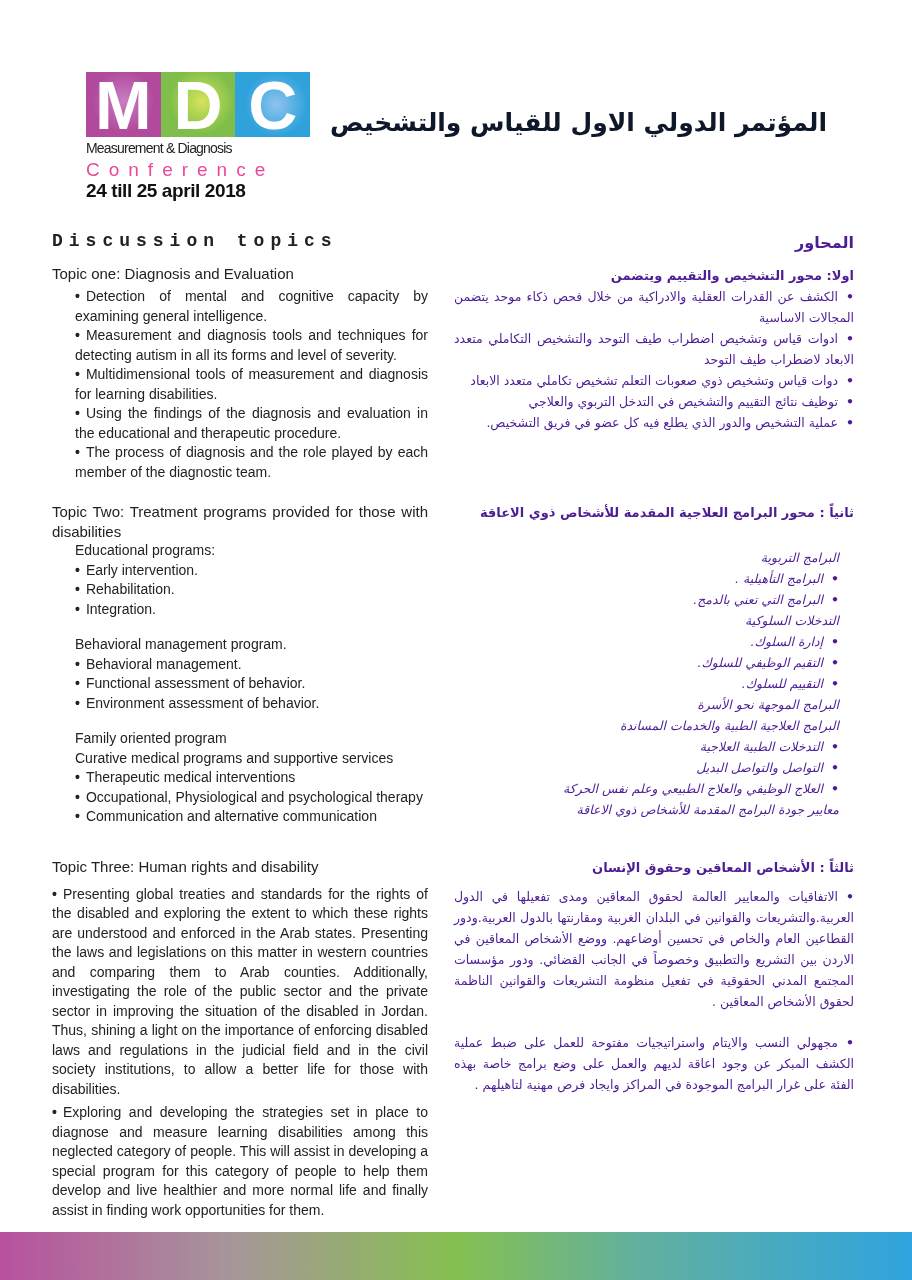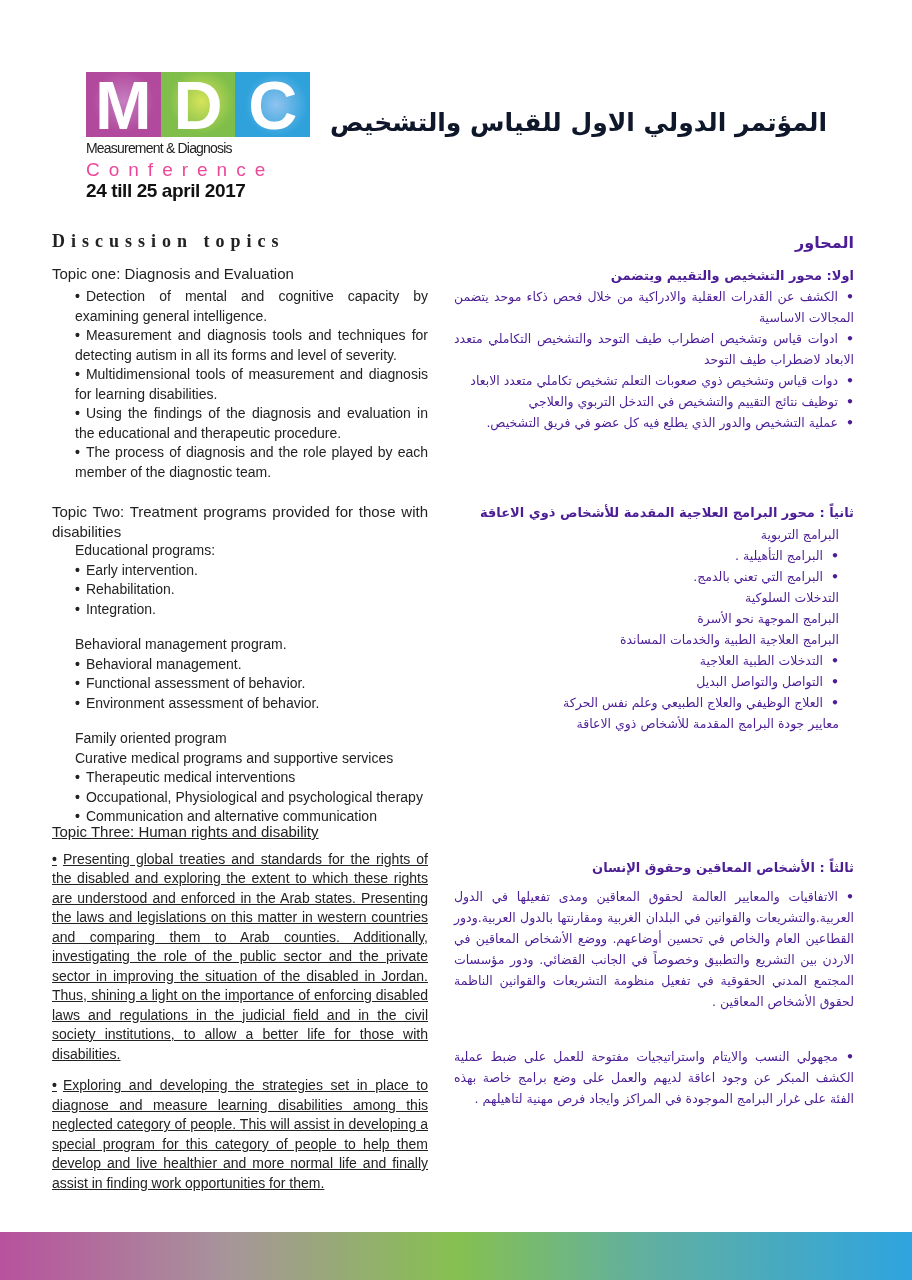--- a/index.html
+++ b/index.html
@@ -22,21 +22,21 @@
 
   .ar-title {
     position:absolute; right:85px; top:108px; direction:rtl;
     font-family:"DejaVu Sans", sans-serif; font-weight:bold; font-size:25px; color:#0f172a;
   }
   .col-en { position:absolute; left:52px; width:376px; font-size:14px; line-height:19.5px; color:#222; }
   .col-ar {
     position:absolute; right:58px; width:400px; direction:rtl; text-align:right;
     font-family:"DejaVu Sans", sans-serif; font-size:12.5px; line-height:21px; color:#4c1d95;
   }
-  .disc-title { font-family:Liberation Serif, serif; font-weight:bold; font-size:18px; letter-spacing:6px; }
+  .disc-title { font-family:Liberation Mono, monospace; font-weight:bold; font-size:18px; letter-spacing:6px; }
   .ar-head { font-family:"DejaVu Sans", sans-serif; font-weight:bold; font-size:16px; }
   .topic { font-size:15px; color:#222; }
   .ar-topic { font-weight:bold; font-size:13px; }
   ul { margin:0; padding:0; list-style:none; }
   li { position:relative; }
   .bul::before { content:"\2022"; font-weight:bold; margin-right:6px; }
   .col-ar .bul::before { margin-right:0; margin-left:8px; }
   .just { text-align:justify; }
   .indent { padding-left:23px; }
   .col-ar .indent { padding-left:0; padding-right:15px; }
@@ -51,21 +51,21 @@
 <body>
 
 <div class="logo">
   <div class="logo-blocks">
     <div class="logo-block logo-m">M</div>
     <div class="logo-block logo-d">D</div>
     <div class="logo-block logo-c">C</div>
   </div>
   <div class="logo-sub">Measurement &amp; Diagnosis</div>
   <div class="logo-conf">Conference</div>
-  <div class="logo-date">24 till 25 april 2017</div>
+  <div class="logo-date">24 till 25 april 2018</div>
 </div>
 
 <div class="ar-title">المؤتمر الدولي الاول للقياس والتشخيص</div>
 
 <div class="col-en" style="top:232px;">
   <div class="disc-title">Discussion topics</div>
   <div class="topic" style="margin-top:12px;">Topic one: Diagnosis and Evaluation</div>
   <ul class="just indent" style="margin-top:4px;">
     <li class="bul" style="margin-left:-23px;padding-left:23px;">Detection of mental and cognitive capacity by examining general intelligence.</li>
     <li class="bul" style="margin-left:-23px;padding-left:23px;">Measurement and diagnosis tools and techniques for detecting autism in all its forms and level of severity.</li>
@@ -95,57 +95,62 @@
     <div>Family oriented program</div>
     <div>Curative medical programs and supportive services</div>
     <ul>
       <li class="bul">Therapeutic medical interventions</li>
       <li class="bul">Occupational, Physiological and psychological therapy</li>
       <li class="bul">Communication and alternative communication</li>
     </ul>
   </div>
 </div>
 
-<div class="col-en" style="top:822px;text-decoration:underline;">
+<div class="col-en" style="top:857px;">
   <div class="topic">Topic Three: Human rights and disability</div>
   <div class="just bul" style="margin-top:8px;">Presenting global treaties and standards for the rights of the disabled and exploring the extent to which these rights are understood and enforced in the Arab states. Presenting the laws and legislations on this matter in western countries and comparing them to Arab counties. Additionally,  investigating the role of the public sector and the private sector in improving the situation of the disabled in Jordan.  Thus, shining a light on the importance of enforcing disabled laws and regulations in the judicial field and in the civil society institutions, to allow a better life for those with disabilities.</div>
-  <div class="just bul" style="margin-top:12px;">Exploring and developing the strategies set in place to diagnose and measure learning disabilities among this neglected category of people. This will assist in developing a special program for this category of people to help them develop and live healthier and more normal life and finally assist in finding work opportunities for them.</div>
+  <div class="just bul" style="margin-top:4px;">Exploring and developing the strategies set in place to diagnose and measure learning disabilities among this neglected category of people. This will assist in developing a special program for this category of people to help them develop and live healthier and more normal life and finally assist in finding work opportunities for them.</div>
 </div>
 
 <div class="col-ar" style="top:232px;">
   <div class="ar-head">المحاور</div>
   <div class="ar-topic" style="margin-top:12px;">اولا: محور التشخيص والتقييم ويتضمن</div>
   <ul class="just">
     <li class="bul">الكشف عن القدرات العقلية والادراكية من خلال فحص ذكاء موحد يتضمن المجالات الاساسية</li>
     <li class="bul">ادوات قياس وتشخيص اضطراب طيف التوحد والتشخيص التكاملي متعدد الابعاد لاضطراب طيف التوحد</li>
     <li class="bul">دوات قياس وتشخيص ذوي صعوبات التعلم تشخيص تكاملي متعدد الابعاد</li>
     <li class="bul">توظيف نتائج التقييم والتشخيص في التدخل التربوي والعلاجي</li>
     <li class="bul">عملية التشخيص والدور الذي يطلع فيه كل عضو في فريق التشخيص.</li>
   </ul>
 </div>
 
 <div class="col-ar" style="top:502px;">
   <div class="ar-topic">ثانياً : محور البرامج العلاجية المقدمة للأشخاص ذوي الاعاقة</div>
-  <div class="indent" style="margin-top:1px;">
+  <div class="indent" style="margin-top:24px;font-style:italic;">
     <div>البرامج التربوية</div>
     <ul>
       <li class="bul">البرامج التأهيلية .</li>
       <li class="bul">البرامج التي تعني بالدمج.</li>
     </ul>
     <div>التدخلات السلوكية</div>
+    <ul>
+      <li class="bul">إدارة السلوك.</li>
+      <li class="bul">التقيم الوظيفي للسلوك.</li>
+      <li class="bul">التقييم للسلوك.</li>
+    </ul>
     <div>البرامج الموجهة نحو الأسرة</div>
     <div>البرامج العلاجية الطبية والخدمات المساندة</div>
     <ul>
       <li class="bul">التدخلات الطبية العلاجية</li>
       <li class="bul">التواصل والتواصل البديل</li>
       <li class="bul">العلاج الوظيفي والعلاج الطبيعي وعلم نفس الحركة</li>
     </ul>
     <div>معايير جودة البرامج المقدمة للأشخاص ذوي الاعاقة</div>
   </div>
 </div>
 
 <div class="col-ar" style="top:857px;">
   <div class="ar-topic">ثالثاً : الأشخاص المعاقين وحقوق الإنسان</div>
   <div class="just bul" style="margin-top:8px;">الاتفاقيات والمعايير العالمة لحقوق المعاقين ومدى تفعيلها في الدول العربية.والتشريعات والقوانين في البلدان الغربية ومقارنتها بالدول العربية.ودور القطاعين العام والخاص في تحسين أوضاعهم.  ووضع الأشخاص المعاقين في الاردن بين التشريع والتطبيق وخصوصاً في الجانب القضائي.  ودور مؤسسات المجتمع المدني الحقوقية في تفعيل منظومة التشريعات والقوانين الناظمة لحقوق الأشخاص المعاقين .</div>
-  <div class="just bul" style="margin-top:34px;">مجهولي النسب والايتام واستراتيجيات مفتوحة للعمل على ضبط عملية الكشف المبكر عن وجود اعاقة لديهم والعمل على وضع برامج خاصة بهذه الفئة على غرار البرامج الموجودة في المراكز وايجاد فرص مهنية لتاهيلهم .</div>
+  <div class="just bul" style="margin-top:20px;">مجهولي النسب والايتام واستراتيجيات مفتوحة للعمل على ضبط عملية الكشف المبكر عن وجود اعاقة لديهم والعمل على وضع برامج خاصة بهذه الفئة على غرار البرامج الموجودة في المراكز وايجاد فرص مهنية لتاهيلهم .</div>
 </div>
 
 <div class="footer-bar"></div>
 
 </body></html>

